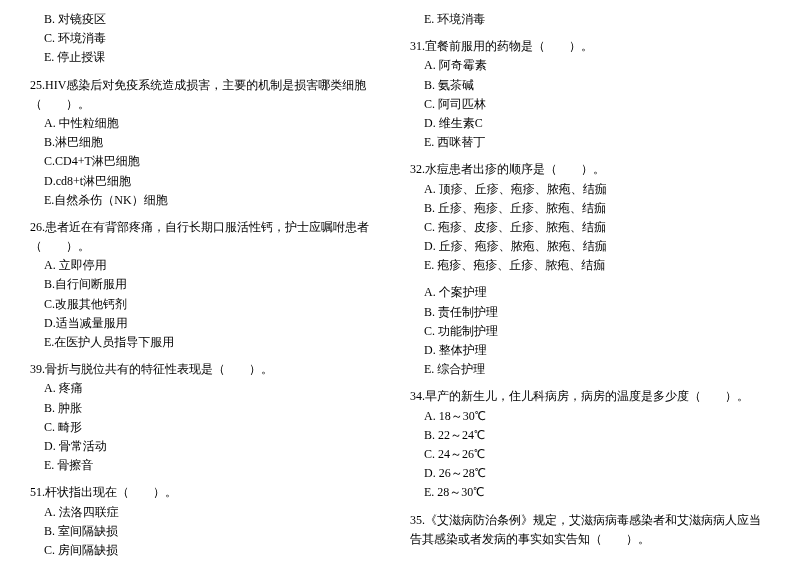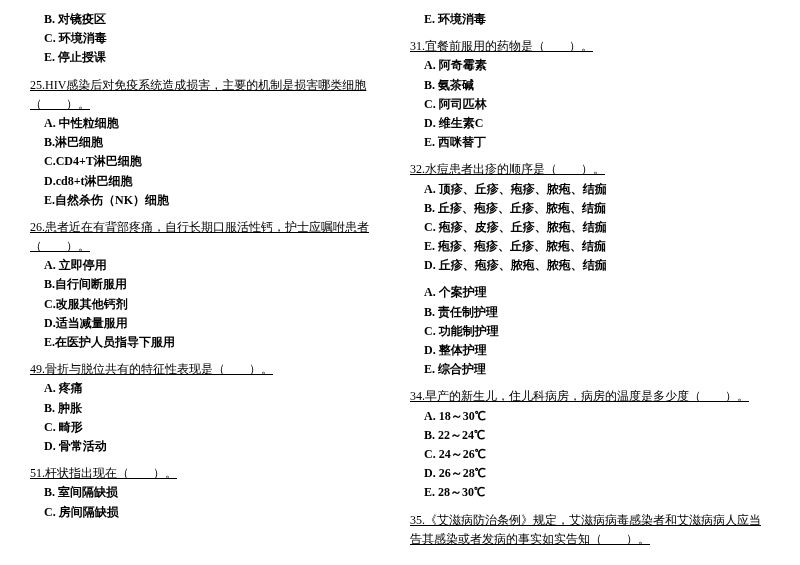--- a/index.html
+++ b/index.html
@@ -30,26 +30,24 @@
       flex: 1;
       display: flex;
       flex-direction: column;
       gap: 2px;
     }
     .question-block {
       margin-bottom: 6px;
     }
     .question-title {
       line-height: 1.6;
-      text-decoration: underline;
     }
     .option {
       padding-left: 14px;
       line-height: 1.6;
-      font-weight: bold;
     }
   </style>
 </head>
 <body>
 
 <div class="page-container">
   <div class="content-columns">
 
     <div class="column" id="left-col">
         <div class="question-block">
@@ -67,28 +65,30 @@
         </div>
         <div class="question-block">
           <div class="question-title">26.患者近在有背部疼痛，自行长期口服活性钙，护士应嘱咐患者（　　）。</div>
           <div class="option">A. 立即停用</div>
           <div class="option">B.自行间断服用</div>
           <div class="option">C.改服其他钙剂</div>
           <div class="option">D.适当减量服用</div>
           <div class="option">E.在医护人员指导下服用</div>
         </div>
         <div class="question-block">
-          <div class="question-title">49.骨折与脱位共有的特征性表现是（　　）。</div>
+          <div class="question-title">39.骨折与脱位共有的特征性表现是（　　）。</div>
           <div class="option">A. 疼痛</div>
           <div class="option">B. 肿胀</div>
           <div class="option">C. 畸形</div>
           <div class="option">D. 骨常活动</div>
+          <div class="option">E. 骨擦音</div>
         </div>
         <div class="question-block">
           <div class="question-title">51.杆状指出现在（　　）。</div>
+          <div class="option">A. 法洛四联症</div>
           <div class="option">B. 室间隔缺损</div>
           <div class="option">C. 房间隔缺损</div>
         </div>
       </div>
 
     <div class="column" id="right-col">
         <div class="question-block">
           <div class="option">E. 环境消毒</div>
         </div>
         <div class="question-block">
@@ -97,22 +97,22 @@
           <div class="option">B. 氨茶碱</div>
           <div class="option">C. 阿司匹林</div>
           <div class="option">D. 维生素C</div>
           <div class="option">E. 西咪替丁</div>
         </div>
         <div class="question-block">
           <div class="question-title">32.水痘患者出疹的顺序是（　　）。</div>
           <div class="option">A. 顶疹、丘疹、疱疹、脓疱、结痂</div>
           <div class="option">B. 丘疹、疱疹、丘疹、脓疱、结痂</div>
           <div class="option">C. 疱疹、皮疹、丘疹、脓疱、结痂</div>
+          <div class="option">D. 丘疹、疱疹、脓疱、脓疱、结痂</div>
           <div class="option">E. 疱疹、疱疹、丘疹、脓疱、结痂</div>
-          <div class="option">D. 丘疹、疱疹、脓疱、脓疱、结痂</div>
         </div>
         <div class="question-block">
           <div class="option">A. 个案护理</div>
           <div class="option">B. 责任制护理</div>
           <div class="option">C. 功能制护理</div>
           <div class="option">D. 整体护理</div>
           <div class="option">E. 综合护理</div>
         </div>
         <div class="question-block">
           <div class="question-title">34.早产的新生儿，住儿科病房，病房的温度是多少度（　　）。</div>

